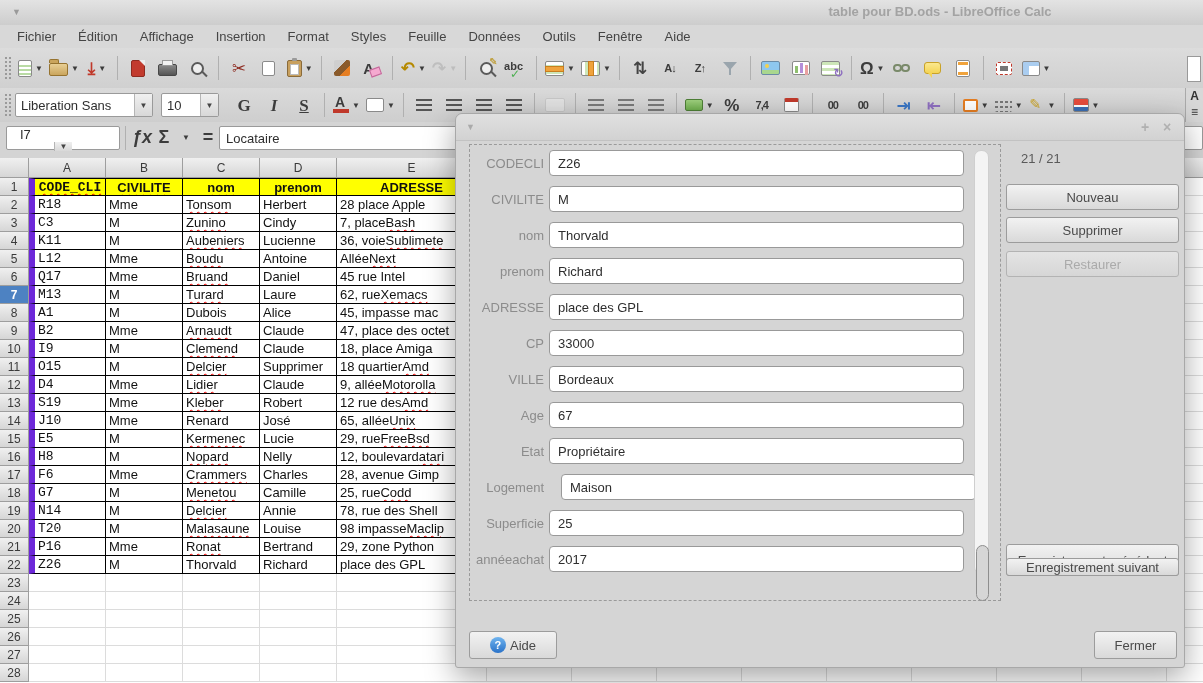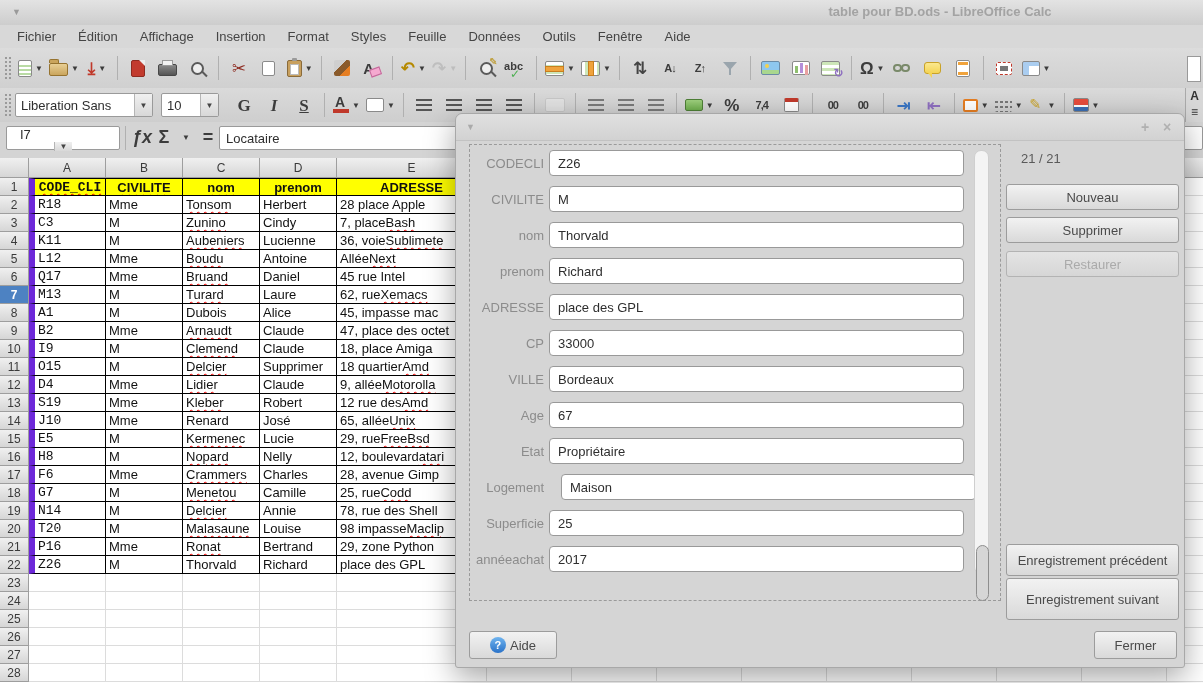--- a/index.html
+++ b/index.html
@@ -955,21 +955,21 @@
         <input class="fld-input" value="2017" style="top: 432px;">
       </div>
     <div id="dlg-scroll">
       <div id="dlg-thumb"></div>
     </div>
     <div id="dlg-counter">21 / 21</div>
     <div class="btn" style="left:550px;top:70px;width:173px;height:26px">Nouveau</div>
     <div class="btn" style="left:550px;top:103px;width:173px;height:26px">Supprimer</div>
     <div class="btn disabled" style="left:550px;top:137px;width:173px;height:26px">Restaurer</div>
     <div class="btn" style="left:550px;top:430px;width:173px;height:32px">Enregistrement précédent</div>
-    <div class="btn" style="left:550px;top:464px;width:173px;height:42px">Enregistrement suivant</div>
+    <div class="btn" style="left:550px;top:444px;width:173px;height:18px">Enregistrement suivant</div>
     <div class="btn" style="left:13px;top:517px;width:88px;height:28px">
       <span id="help-icon">?</span>
       <span>Aide</span>
     </div>
     <div class="btn" style="left:638px;top:517px;width:83px;height:28px">Fermer</div>
   </div>
 
 </div>
 
 </body></html>

